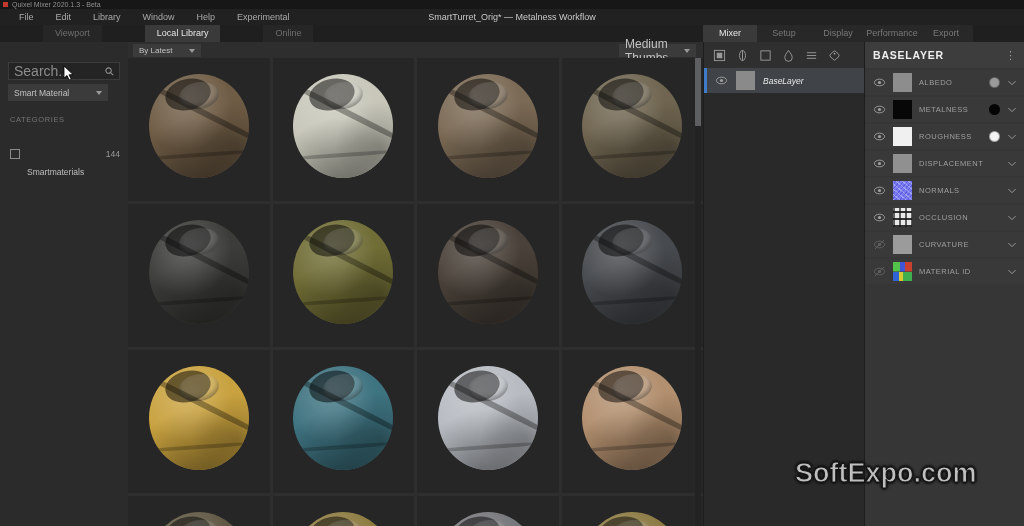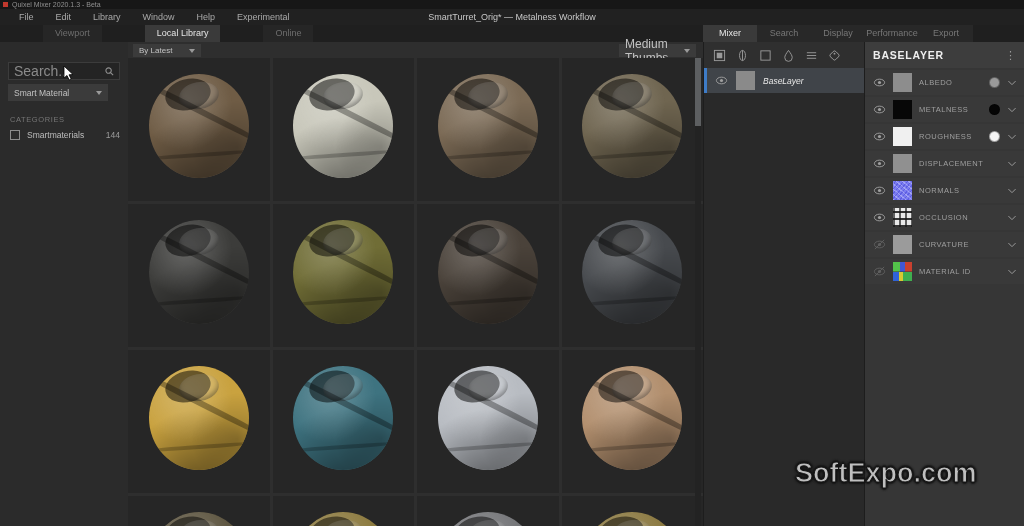--- a/index.html
+++ b/index.html
@@ -36,21 +36,21 @@
     border:1px solid #3c3c3c; display:flex; align-items:center; padding:0 5px; }
   .search-box input { flex:1; background:transparent; border:none; outline:none; color:#bbb;
     font-size:14px; font-family:inherit; width:80px; }
   .search-box input::placeholder { color:#8b8b8b; }
   .dd { background:#3b3b3b; display:flex; align-items:center; justify-content:space-between;
     padding:0 6px; color:#c2c2c2; font-size:8.5px; }
   .type-dd { position:absolute; left:8px; top:42px; width:100px; height:17px; }
   .cat-label { position:absolute; left:10px; top:73px; font-size:7.5px; color:#757575; letter-spacing:0.6px; }
   .cat-row { position:absolute; left:10px; top:88px; width:110px; display:flex; align-items:center; gap:7px; }
   .checkbox { width:10px; height:10px; border:1px solid #8c8c8c; background:transparent; flex:0 0 auto; }
-  .cat-name { font-size:8.5px; color:#bdbdbd; flex:1; }
+  .cat-name { font-size:8.5px; color:#bdbdbd; flex:1;margin-top:37px; }
   .cat-count { font-size:8.5px; color:#9c9c9c; }
 
   
   .gridwrap { position:absolute; left:128px; top:42px; width:575px; height:484px; background:#2e2e2e; }
   .grid-header { position:absolute; left:0; top:0; width:575px; height:16px; background:#2e2e2e; }
   .sort-dd { position:absolute; left:5px; top:2px; width:68px; height:13px; font-size:8px; }
   .thumbs-dd { position:absolute; right:7px; top:2px; width:77px; height:13px; font-size:12px; }
   .materials { position:absolute; left:0; top:16px; width:575px; height:468px; overflow:hidden;
     display:grid; grid-template-columns:repeat(4,1fr); grid-auto-rows:143px; gap:3px; background:#2e2e2e; }
   .tile { background:#262626; display:flex; justify-content:center; align-items:flex-start; padding-top:16px; }
@@ -137,21 +137,21 @@
   </div>
 
   <div class="tabstrip">
     <div class="ws-tabs" id="ws-tabs">
         <span class="ws-tab">Viewport</span>
         <span class="ws-tab active">Local Library</span>
         <span class="ws-tab">Online</span>
       </div>
     <div class="right-tabs" id="right-tabs">
         <span class="right-tab active">Mixer</span>
-        <span class="right-tab">Search</span>
+        <span class="right-tab">Setup</span>
         <span class="right-tab">Display</span>
         <span class="right-tab">Performance</span>
         <span class="right-tab">Export</span>
       </div>
   </div>
 
   <div class="sidebar">
     <div class="search-box">
       <input type="text" placeholder="Search..." style="">
       <svg width="9" height="9" viewBox="0 0 10 10">

